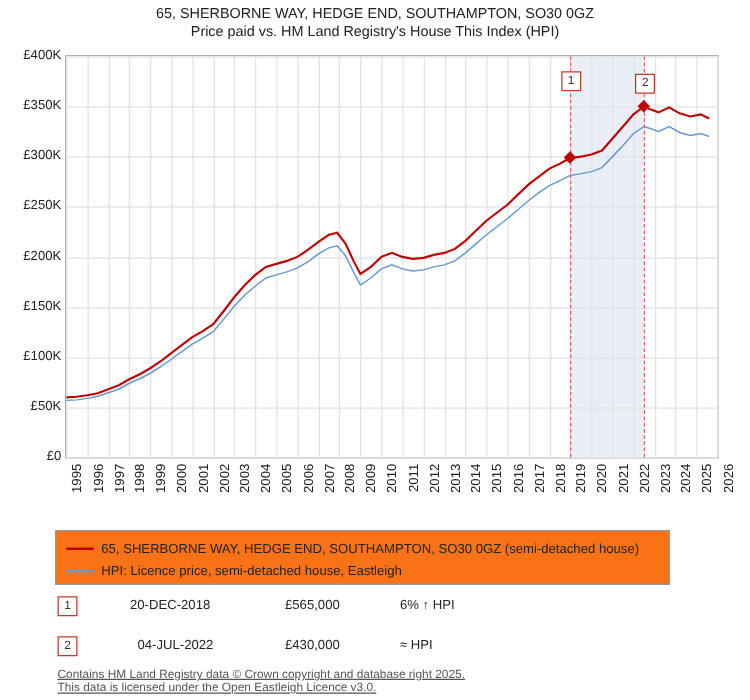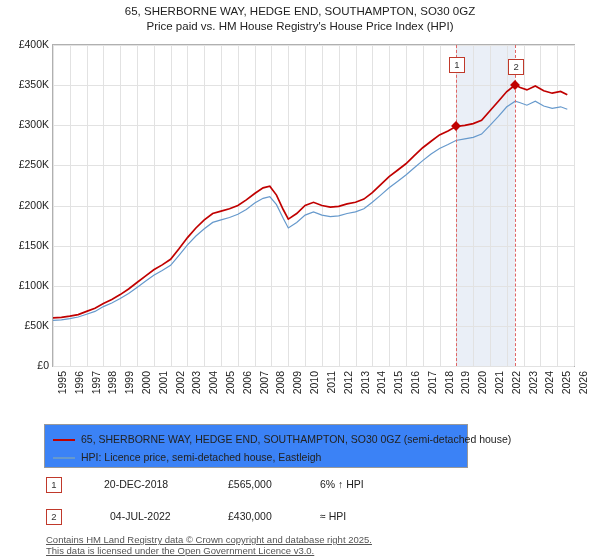--- a/index.html
+++ b/index.html
@@ -110,25 +110,25 @@
     background: #c00000;
     transform: rotate(45deg) translate(-50%, -50%);
     transform-origin: 0 0;
   }
 
   
   #legend {
     position: absolute;
     left: 44px;
     top: 424px;
-    width: 424px;
+    width: 492px;
     height: 44px;
     border: 1px solid #999;
     box-sizing: border-box;
-    background: #3b82f6;
+    background: #f97316;
   }
   .legend-row {
     position: absolute;
     left: 8px;
     font-size: 10.5px;
     color: #222;
     white-space: nowrap;
   }
   .legend-row .swatch {
     display: inline-block;
@@ -168,21 +168,21 @@
     text-decoration: underline;
   }
 </style>
 </head>
 <body>
 
 <div id="page">
 
   <div class="title">
     <div>65, SHERBORNE WAY, HEDGE END, SOUTHAMPTON, SO30 0GZ</div>
-    <div>Price paid vs. HM House Registry's House Price Index (HPI)</div>
+    <div>Price paid vs. HM Land Registry's House This Index (HPI)</div>
   </div>
 
   <div id="plot">
     <div id="bandlayer">
         <div class="band" style="left: 402.851px; width: 59.3268px; background: rgb(234, 239, 247);"></div>
       </div>
     <div id="gridlayer">
         <div class="gl-h" style="top: 321px;"></div>
         <div class="gl-h" style="top: 281px;"></div>
         <div class="gl-h" style="top: 241px;"></div>
@@ -296,15 +296,15 @@
   <div class="ann" style="left:92px; top:478px;">20-DEC-2018</div>
   <div class="ann" style="left:216px; top:478px;">£565,000</div>
   <div class="ann" style="left:308px; top:478px;">6% ↑ HPI</div>
 
   <div class="ann-box" style="left:46px; top:509px;">2</div>
   <div class="ann" style="left:98px; top:510px;">04-JUL-2022</div>
   <div class="ann" style="left:216px; top:510px;">£430,000</div>
   <div class="ann" style="left:308px; top:510px;">≈ HPI</div>
 
   <div class="footer" style="top:534px;">Contains HM Land Registry data © Crown copyright and database right 2025.</div>
-  <div class="footer" style="top:545px;">This data is licensed under the Open Government Licence v3.0.</div>
+  <div class="footer" style="top:545px;">This data is licensed under the Open Eastleigh Licence v3.0.</div>
 
 </div>
 
 </body></html>

